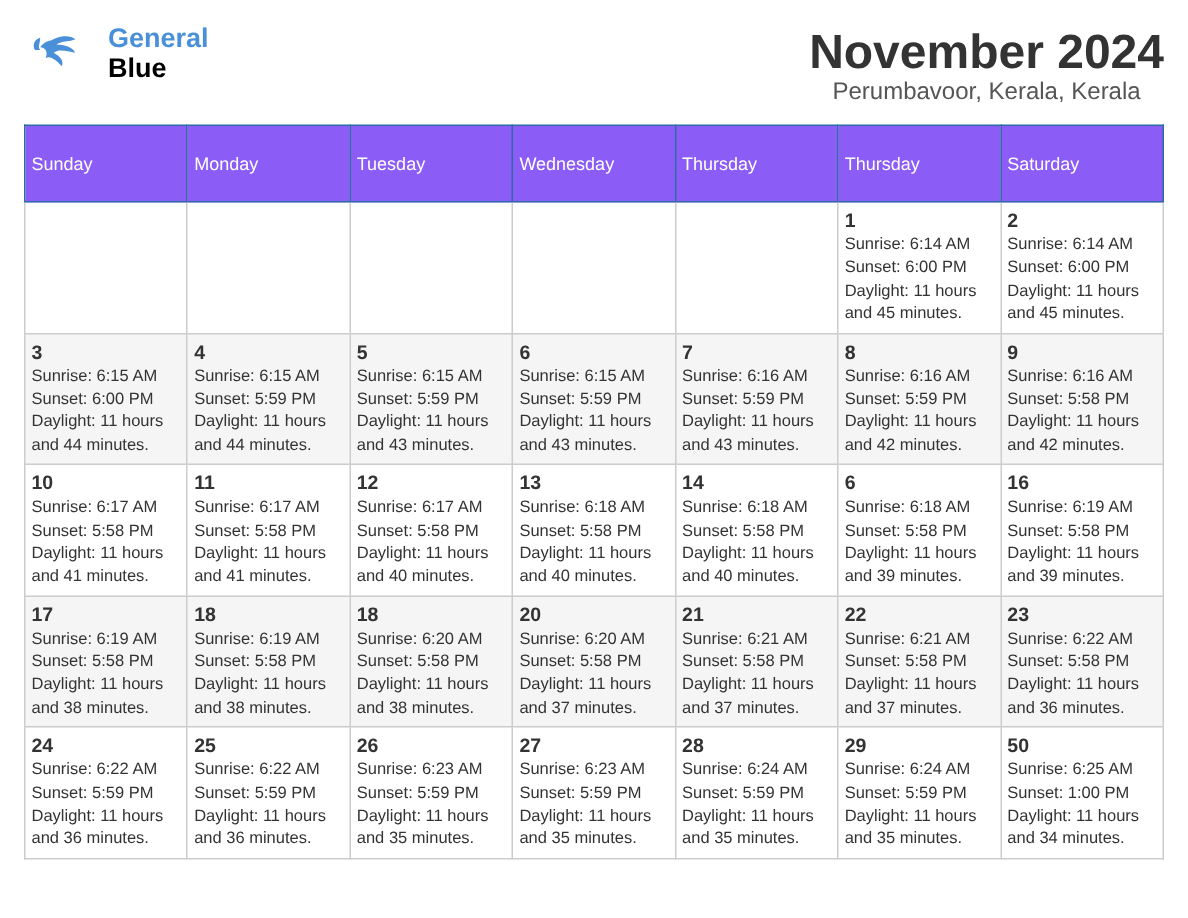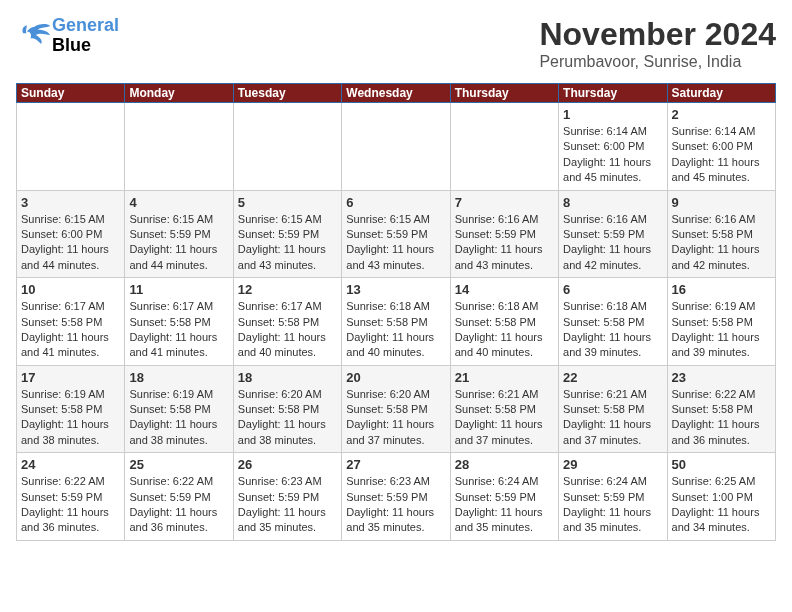--- a/index.html
+++ b/index.html
@@ -12,58 +12,58 @@
     }
     .header {
       display: flex;
       justify-content: space-between;
       align-items: flex-start;
       margin-bottom: 12px;
     }
     .logo {
       display: flex;
       align-items: center;
-      gap: 0;
+      gap: 20px;
     }
     .logo-text {
       font-size: 18px;
       font-weight: bold;
       color: #333;
       line-height: 1.1;
     }
     .logo-text span {
       color: #4a90d9;
     }
     .logo-bird {
       width: 36px;
       height: 28px;
     }
     .title-block {
-      text-align: left;
+      text-align: center;
     }
     .month-year {
       font-size: 32px;
       font-weight: bold;
       color: #333;
     }
     .location {
       font-size: 16px;
       color: #555;
     }
     table {
       width: 100%;
       border-collapse: collapse;
       table-layout: fixed;
     }
     thead tr th {
-      background-color: #7f1d1d;
+      background-color: #8b5cf6;
       color: #fff;
       font-size: 12px;
-      font-weight: bold;
-      padding: 2px 4px;
+      font-weight: normal;
+      padding: 18px 4px;
       text-align: left;
       border: 1px solid #2e6aa8;
     }
     tbody tr td {
       border: 1px solid #ccc;
       vertical-align: top;
       padding: 4px;
       font-size: 10px;
       color: #333;
       background: #fff;
@@ -96,21 +96,21 @@
       <path d="M20,5 C24,2 34,0 38,4 C34,6 28,5 24,8 C30,8 36,10 38,14 C32,13 26,11 22,14 C26,16 30,20 28,24 C24,20 20,16 16,18 C18,14 16,10 12,10 C14,7 18,5 20,5 Z" fill="#4a90d9"></path>
       <path d="M8,12 C6,8 8,4 12,3 C12,7 10,10 12,12 Z" fill="#4a90d9"></path>
     </svg>
     <div class="logo-text">
       <div><span>General</span></div>
       <div><span style="color:#000000">Blue</span></div>
     </div>
   </div>
   <div class="title-block">
     <div class="month-year">November 2024</div>
-    <div class="location">Perumbavoor, Sunrise, India</div>
+    <div class="location">Perumbavoor, Kerala, Kerala</div>
   </div>
 </div>
 
 <table>
   <thead>
     <tr>
     <th>Sunday</th>
         <th>Monday</th>
         <th>Tuesday</th>
         <th>Wednesday</th>

